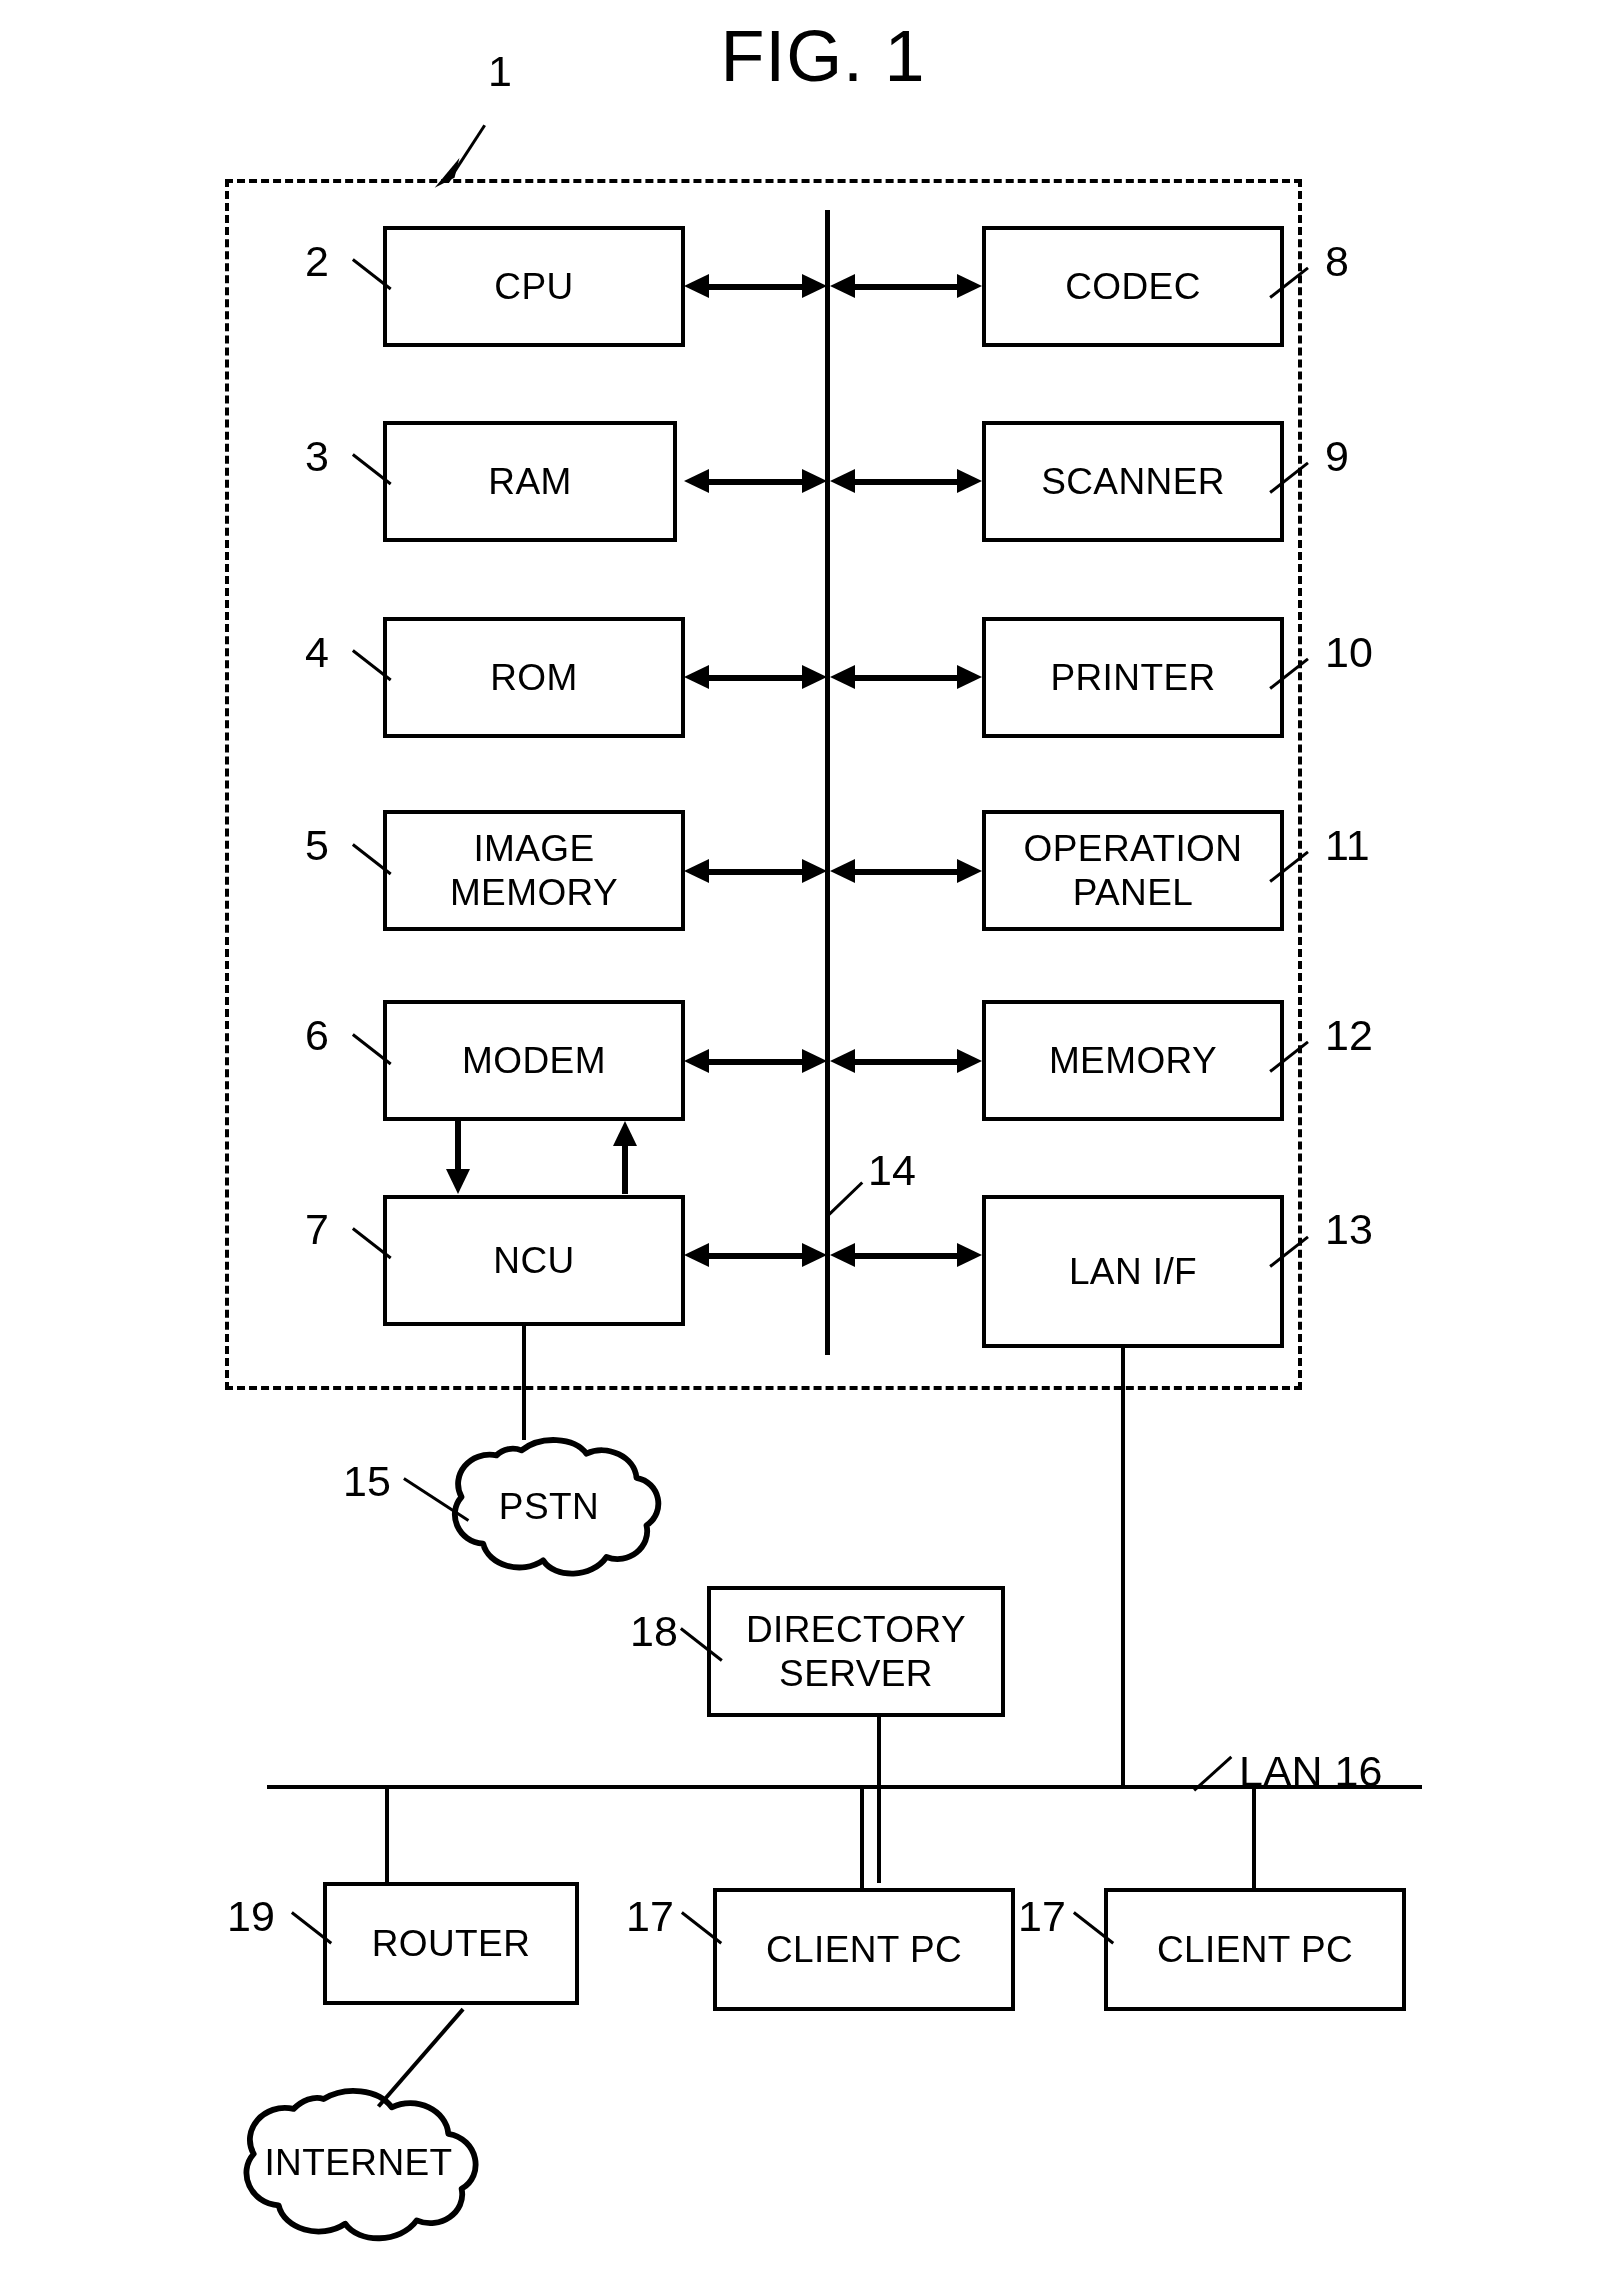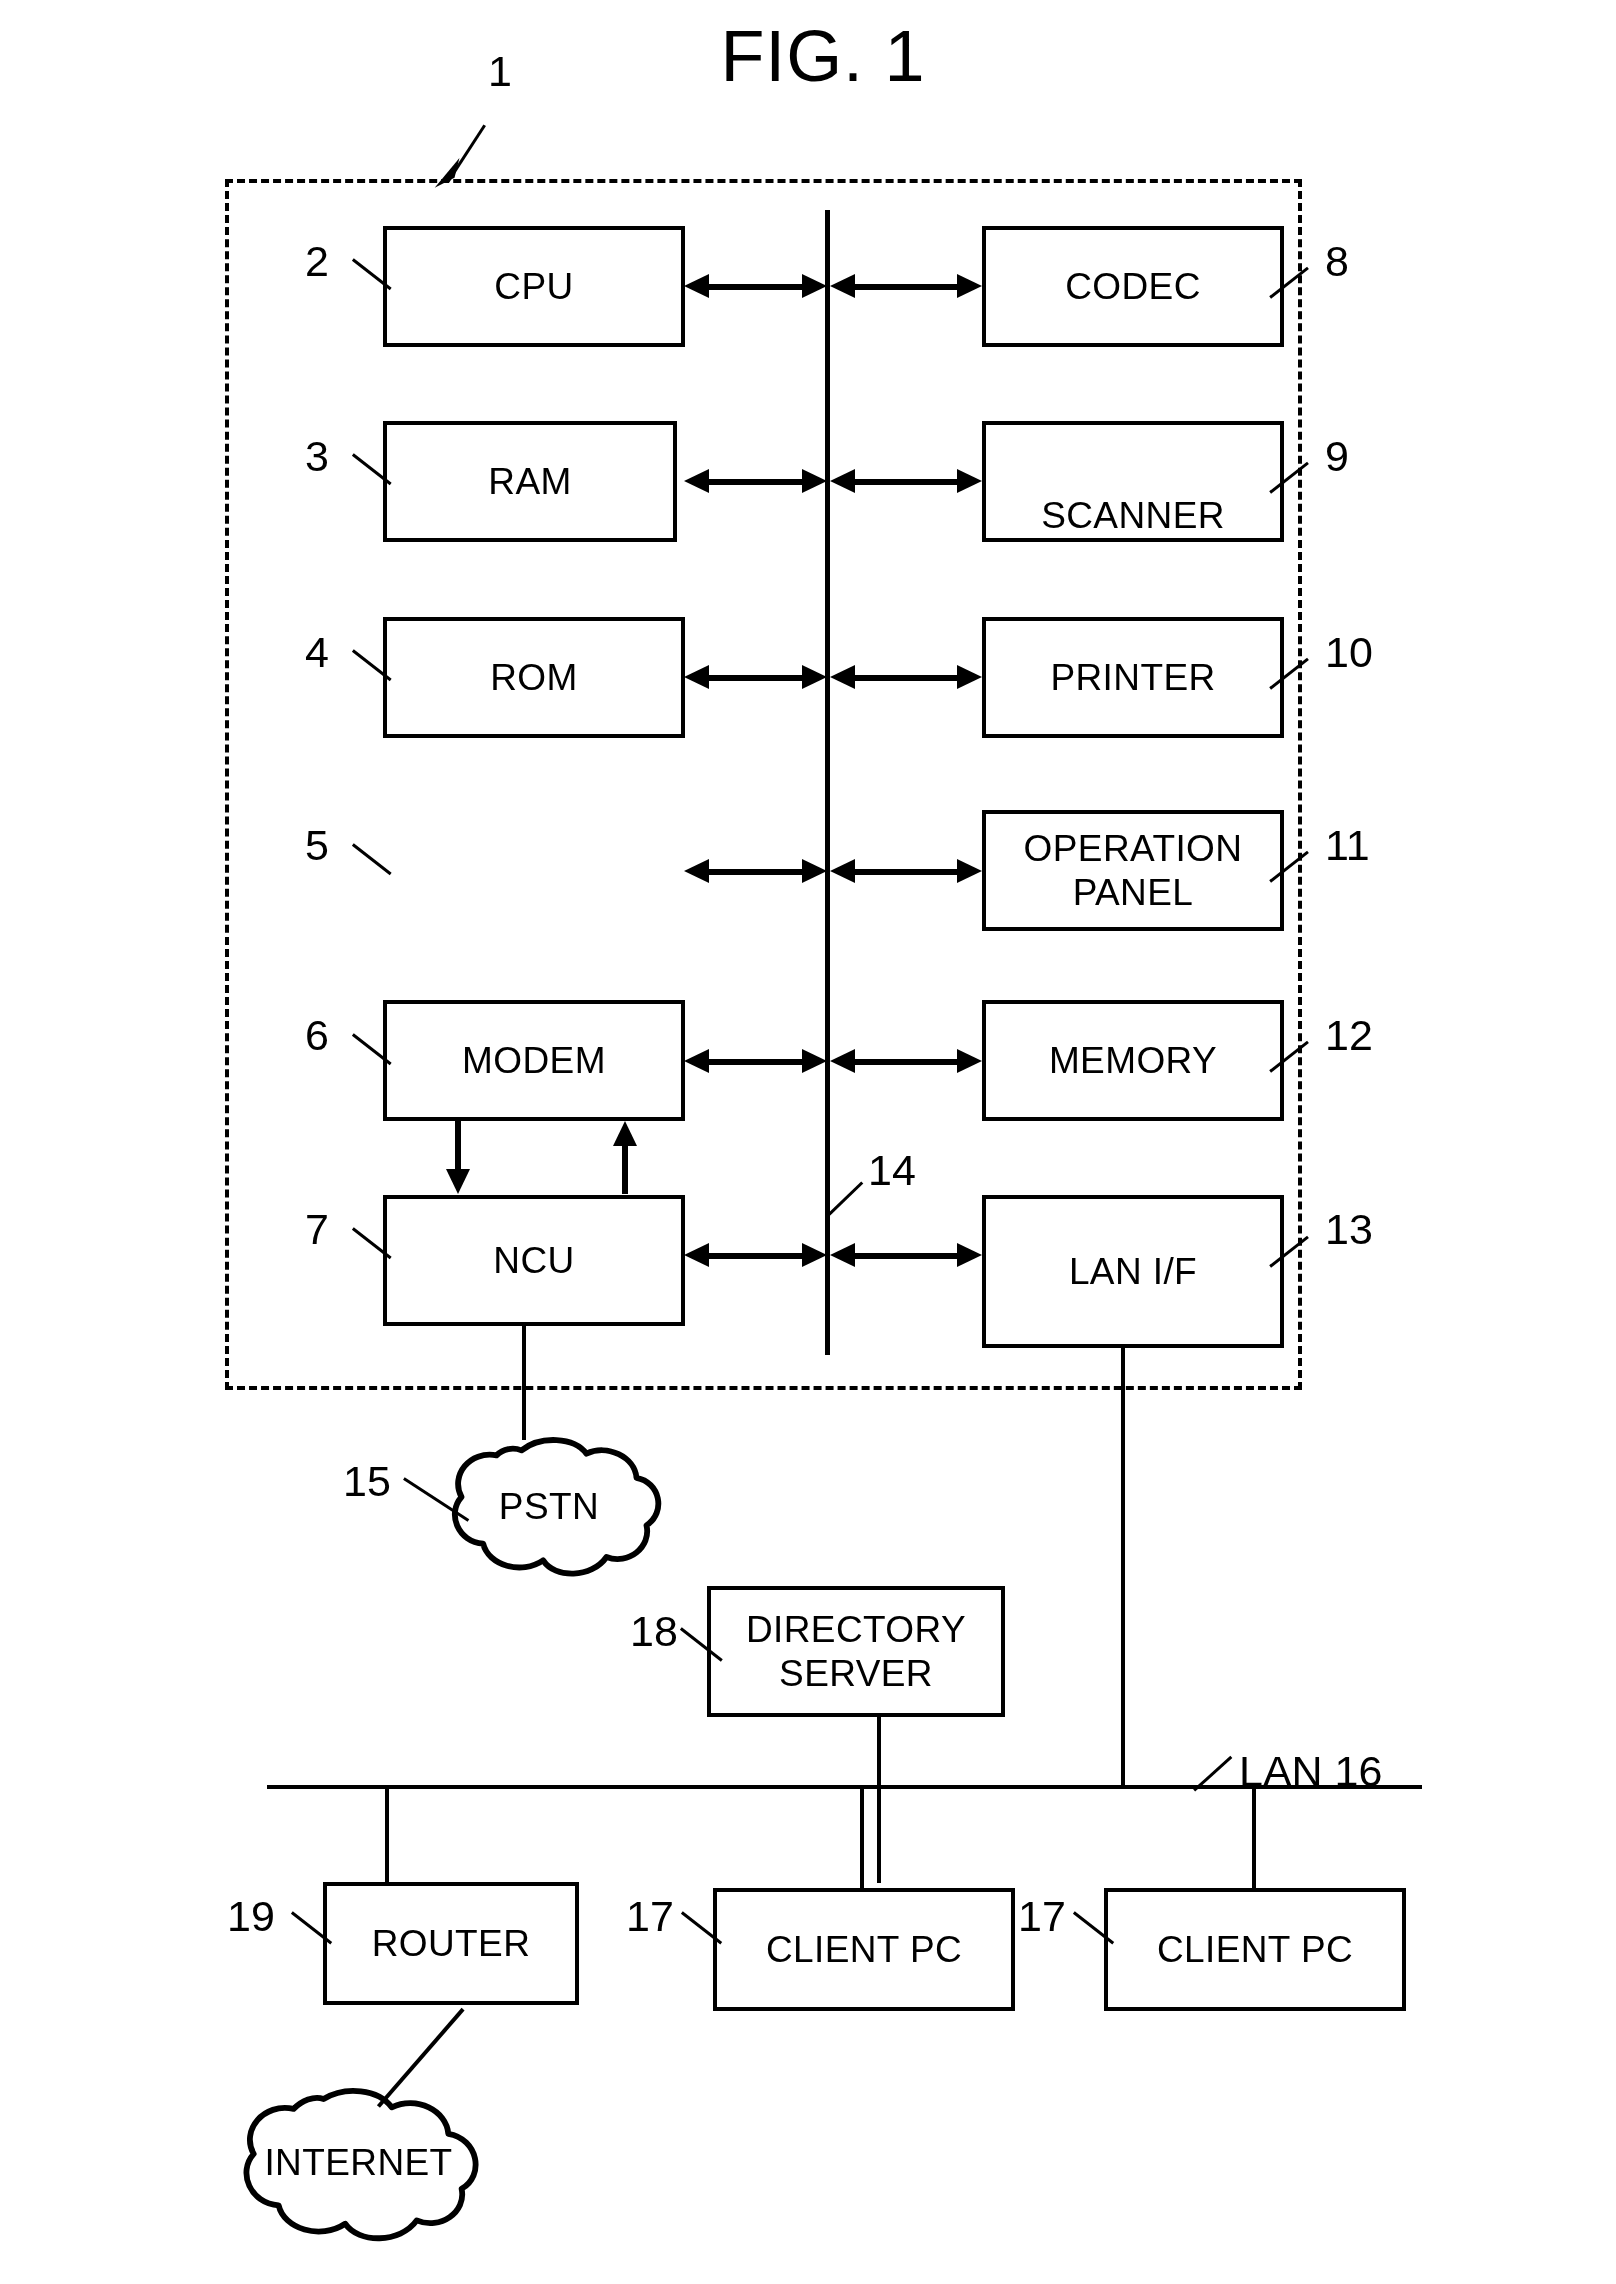--- a/index.html
+++ b/index.html
@@ -115,20 +115,24 @@
   </div>
   <div class="ref" style="left:305px;top:432px;">3</div>
   <div class="leader" style="left:353px;top:453px;width:48px;transform:rotate(38deg);"></div>
 
   <div class="blk" style="left:383px;top:617px;width:302px;height:121px;">
     <span class="lbl">ROM</span>
   </div>
   <div class="ref" style="left:305px;top:628px;">4</div>
   <div class="leader" style="left:353px;top:649px;width:48px;transform:rotate(38deg);"></div>
 
+  <div class="blk" style="left:383px;top:810px;width:302px;height:121px;flex-direction:column;">
+    <span class="lbl">IMAGE</span>
+    <span class="lbl">MEMORY</span>
+  </div>
   <div class="ref" style="left:305px;top:821px;">5</div>
   <div class="leader" style="left:353px;top:843px;width:48px;transform:rotate(38deg);"></div>
 
   <div class="blk" style="left:383px;top:1000px;width:302px;height:121px;">
     <span class="lbl">MODEM</span>
   </div>
   <div class="ref" style="left:305px;top:1011px;">6</div>
   <div class="leader" style="left:353px;top:1033px;width:48px;transform:rotate(38deg);"></div>
 
   <div class="blk" style="left:383px;top:1195px;width:302px;height:131px;">
@@ -136,21 +140,21 @@
   </div>
   <div class="ref" style="left:305px;top:1205px;">7</div>
   <div class="leader" style="left:353px;top:1227px;width:48px;transform:rotate(38deg);"></div>
 
   <div class="blk" style="left:982px;top:226px;width:302px;height:121px;">
     <span class="lbl">CODEC</span>
   </div>
   <div class="ref" style="left:1325px;top:237px;">8</div>
   <div class="leader" style="left:1270px;top:296px;width:48px;transform:rotate(-38deg);"></div>
 
-  <div class="blk" style="left:982px;top:421px;width:302px;height:121px;align-items:flex-end;">
+  <div class="blk" style="left:982px;top:421px;width:302px;height:121px;">
     <span class="lbl">SCANNER</span>
   </div>
   <div class="ref" style="left:1325px;top:432px;">9</div>
   <div class="leader" style="left:1270px;top:491px;width:48px;transform:rotate(-38deg);"></div>
 
   <div class="blk" style="left:982px;top:617px;width:302px;height:121px;">
     <span class="lbl">PRINTER</span>
   </div>
   <div class="ref" style="left:1325px;top:628px;">10</div>
   <div class="leader" style="left:1270px;top:687px;width:48px;transform:rotate(-38deg);"></div>

